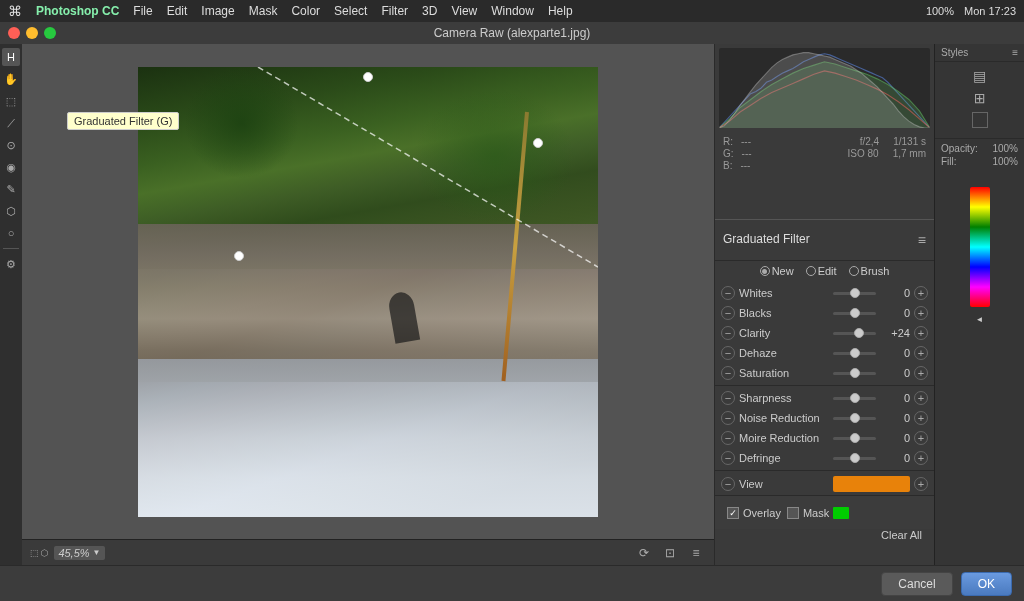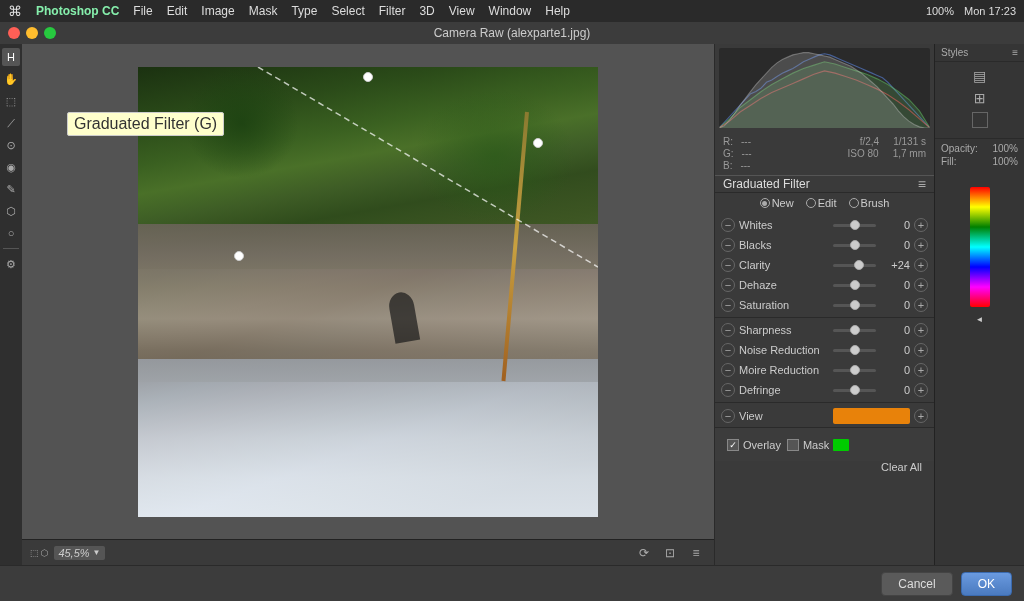--- a/index.html
+++ b/index.html
@@ -155,21 +155,21 @@
       cursor: pointer;
     }
 
     
     .tooltip {
       position: absolute;
       top: 68px;
       left: 45px;
       background: #ffffcc;
       color: #333;
-      font-size: 16px;
+      font-size: 11px;
       padding: 2px 6px;
       border: 1px solid #ccc;
       border-radius: 2px;
       z-index: 10;
       white-space: nowrap;
     }
 
     
     .canvas-bottom {
       height: 26px;
@@ -242,27 +242,28 @@
       flex-shrink: 0;
     }
     .camera-info .rgb-row {
       display: flex;
       gap: 8px;
     }
 
     
     .panel-header {
       display: flex;
-      align-items: center;
+      align-items: flex-start;
       justify-content: space-between;
-      padding: 0 8px;
+      padding: 12px 8px;
       background: #3a3a3a;
       border-top: 1px solid #555;
       border-bottom: 1px solid #2a2a2a;
       flex-shrink: 0;
+      margin-top: 44px;
     }
     .panel-header .title {
       font-size: 12px;
       color: #ddd;
       font-weight: 500;
     }
     .panel-header .menu-icon {
       color: #aaa;
       cursor: pointer;
       font-size: 14px;
@@ -496,21 +497,21 @@
 </head>
 <body>
 
 <div class="menubar">
   <span class="apple">⌘</span>
   <span class="app-name">Photoshop CC</span>
   <span class="menu-item">File</span>
   <span class="menu-item">Edit</span>
   <span class="menu-item">Image</span>
   <span class="menu-item">Mask</span>
-  <span class="menu-item">Type</span>
+  <span class="menu-item">Color</span>
   <span class="menu-item">Select</span>
   <span class="menu-item">Filter</span>
   <span class="menu-item">3D</span>
   <span class="menu-item">View</span>
   <span class="menu-item">Window</span>
   <span class="menu-item">Help</span>
   <span class="spacer"></span>
   <span class="right-icons">
     <span>100%</span>
     <span>Mon 17:23</span>

